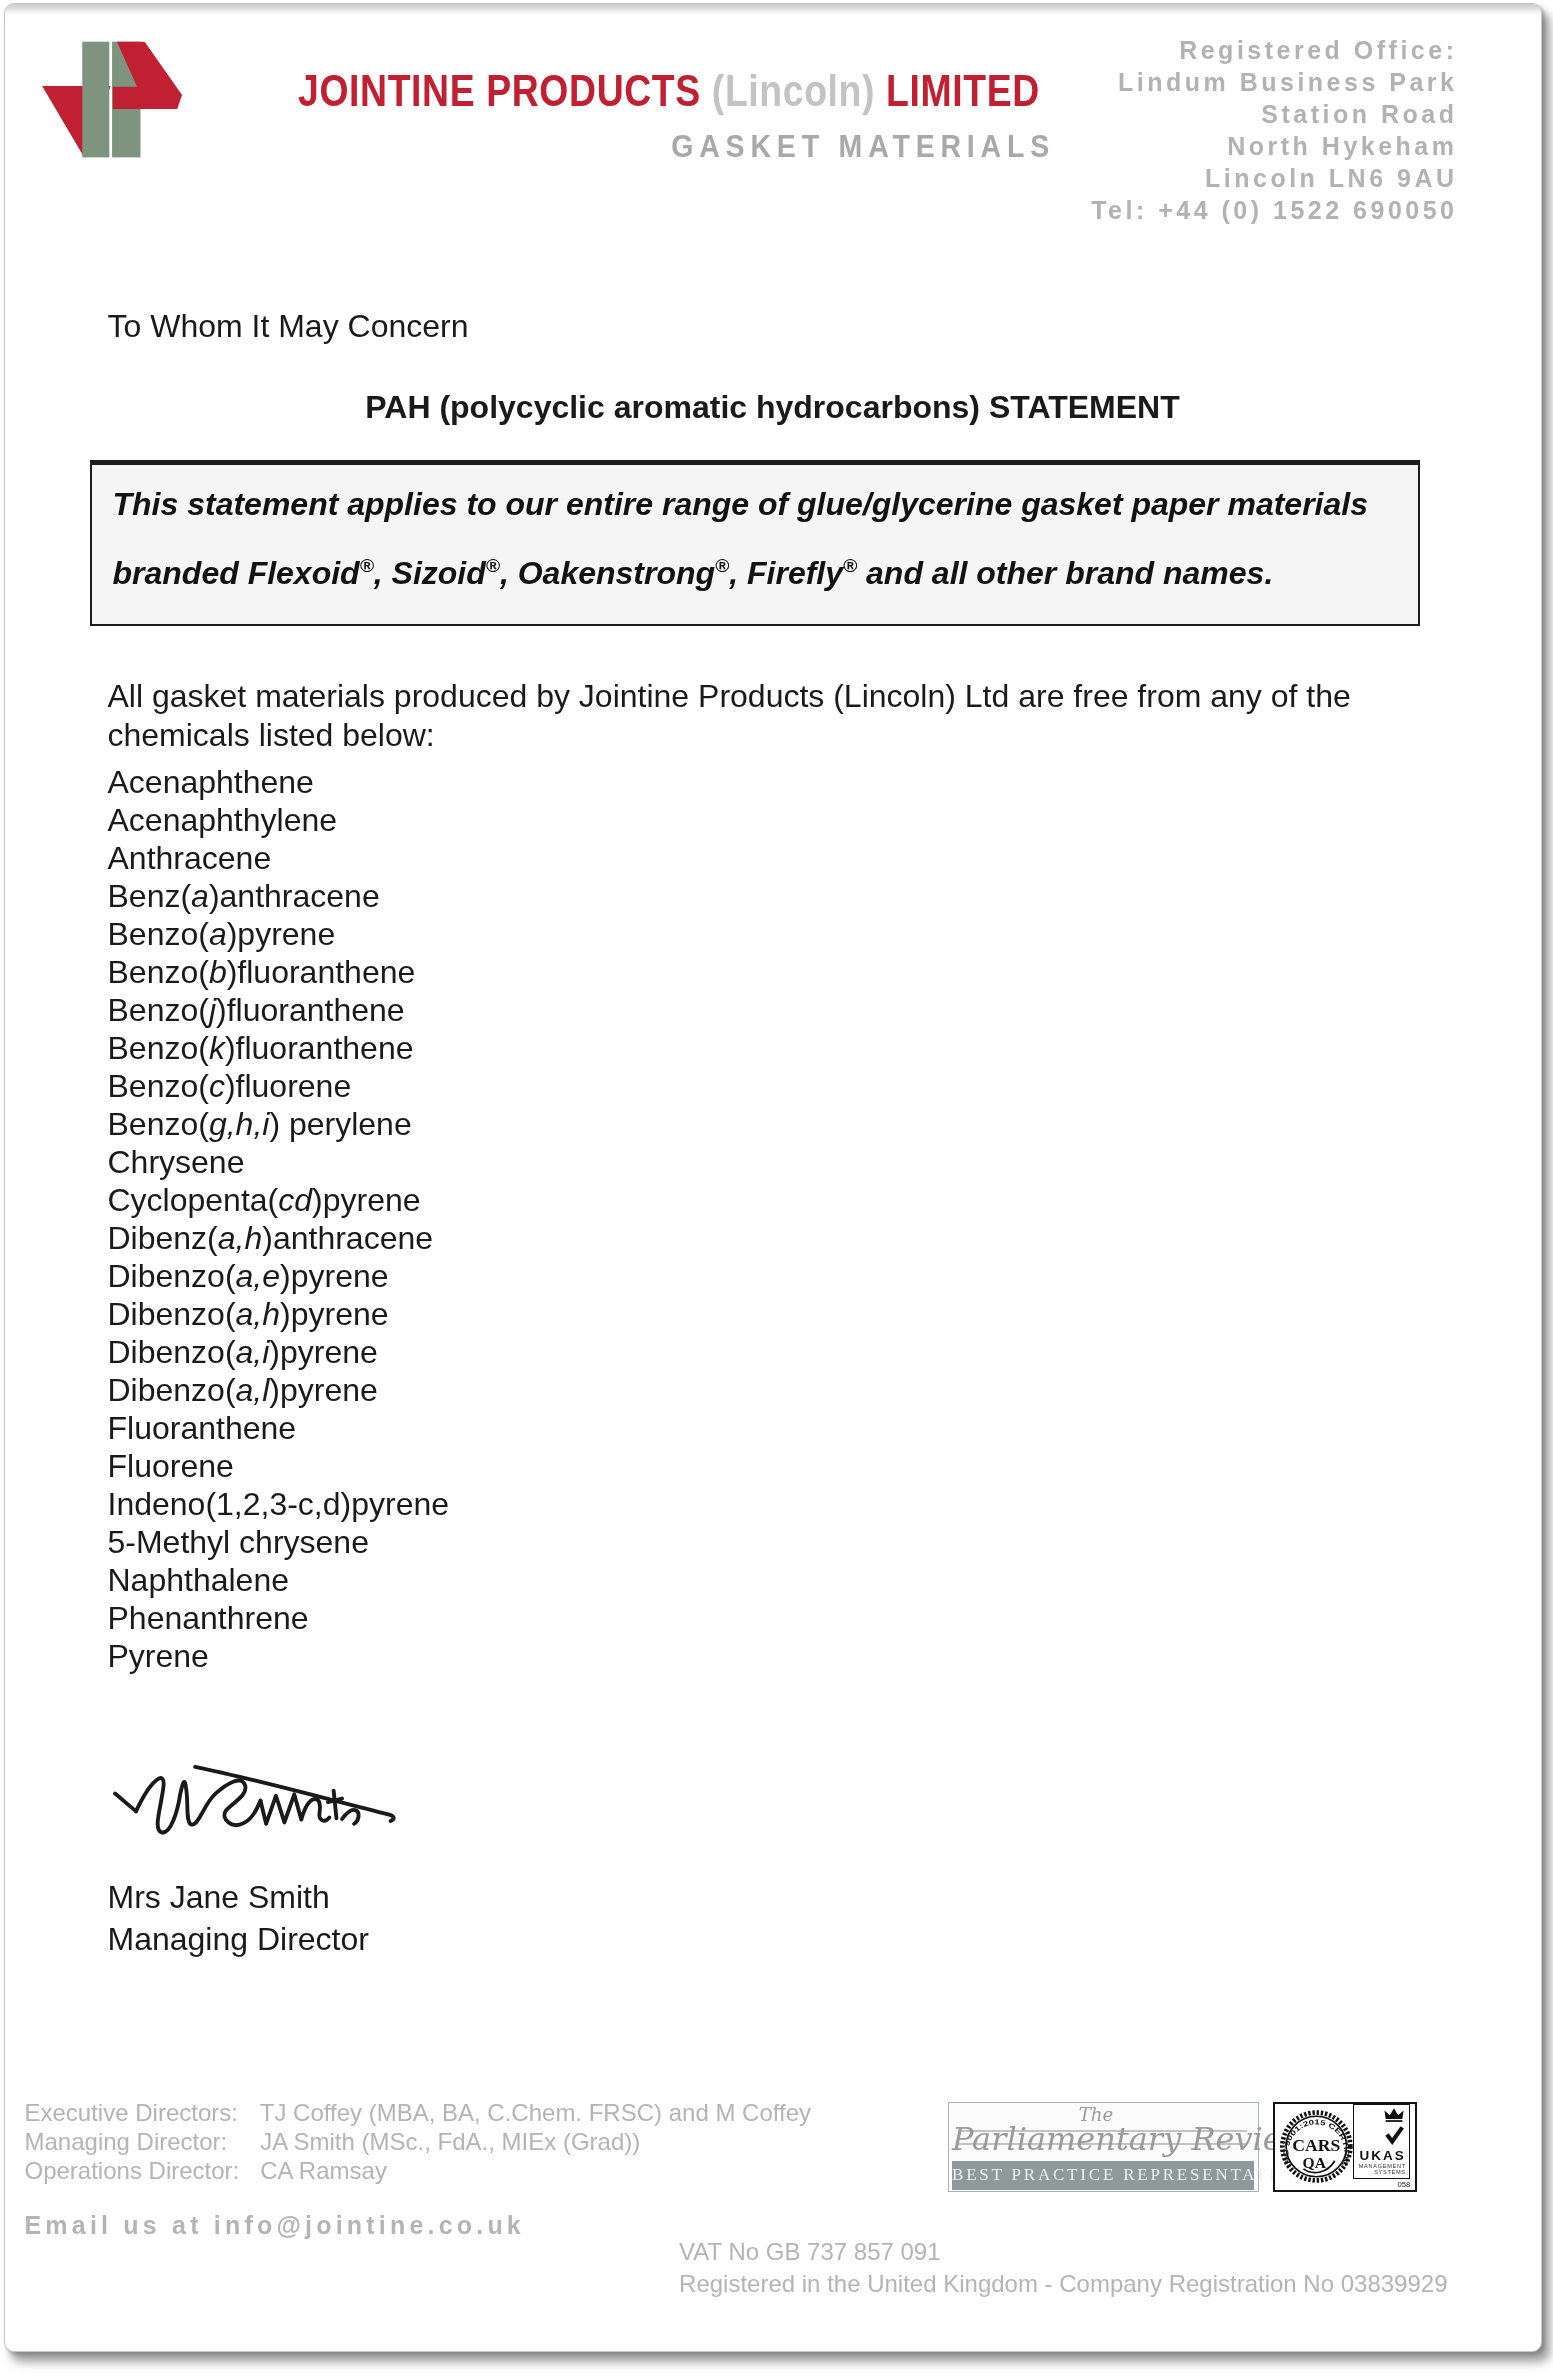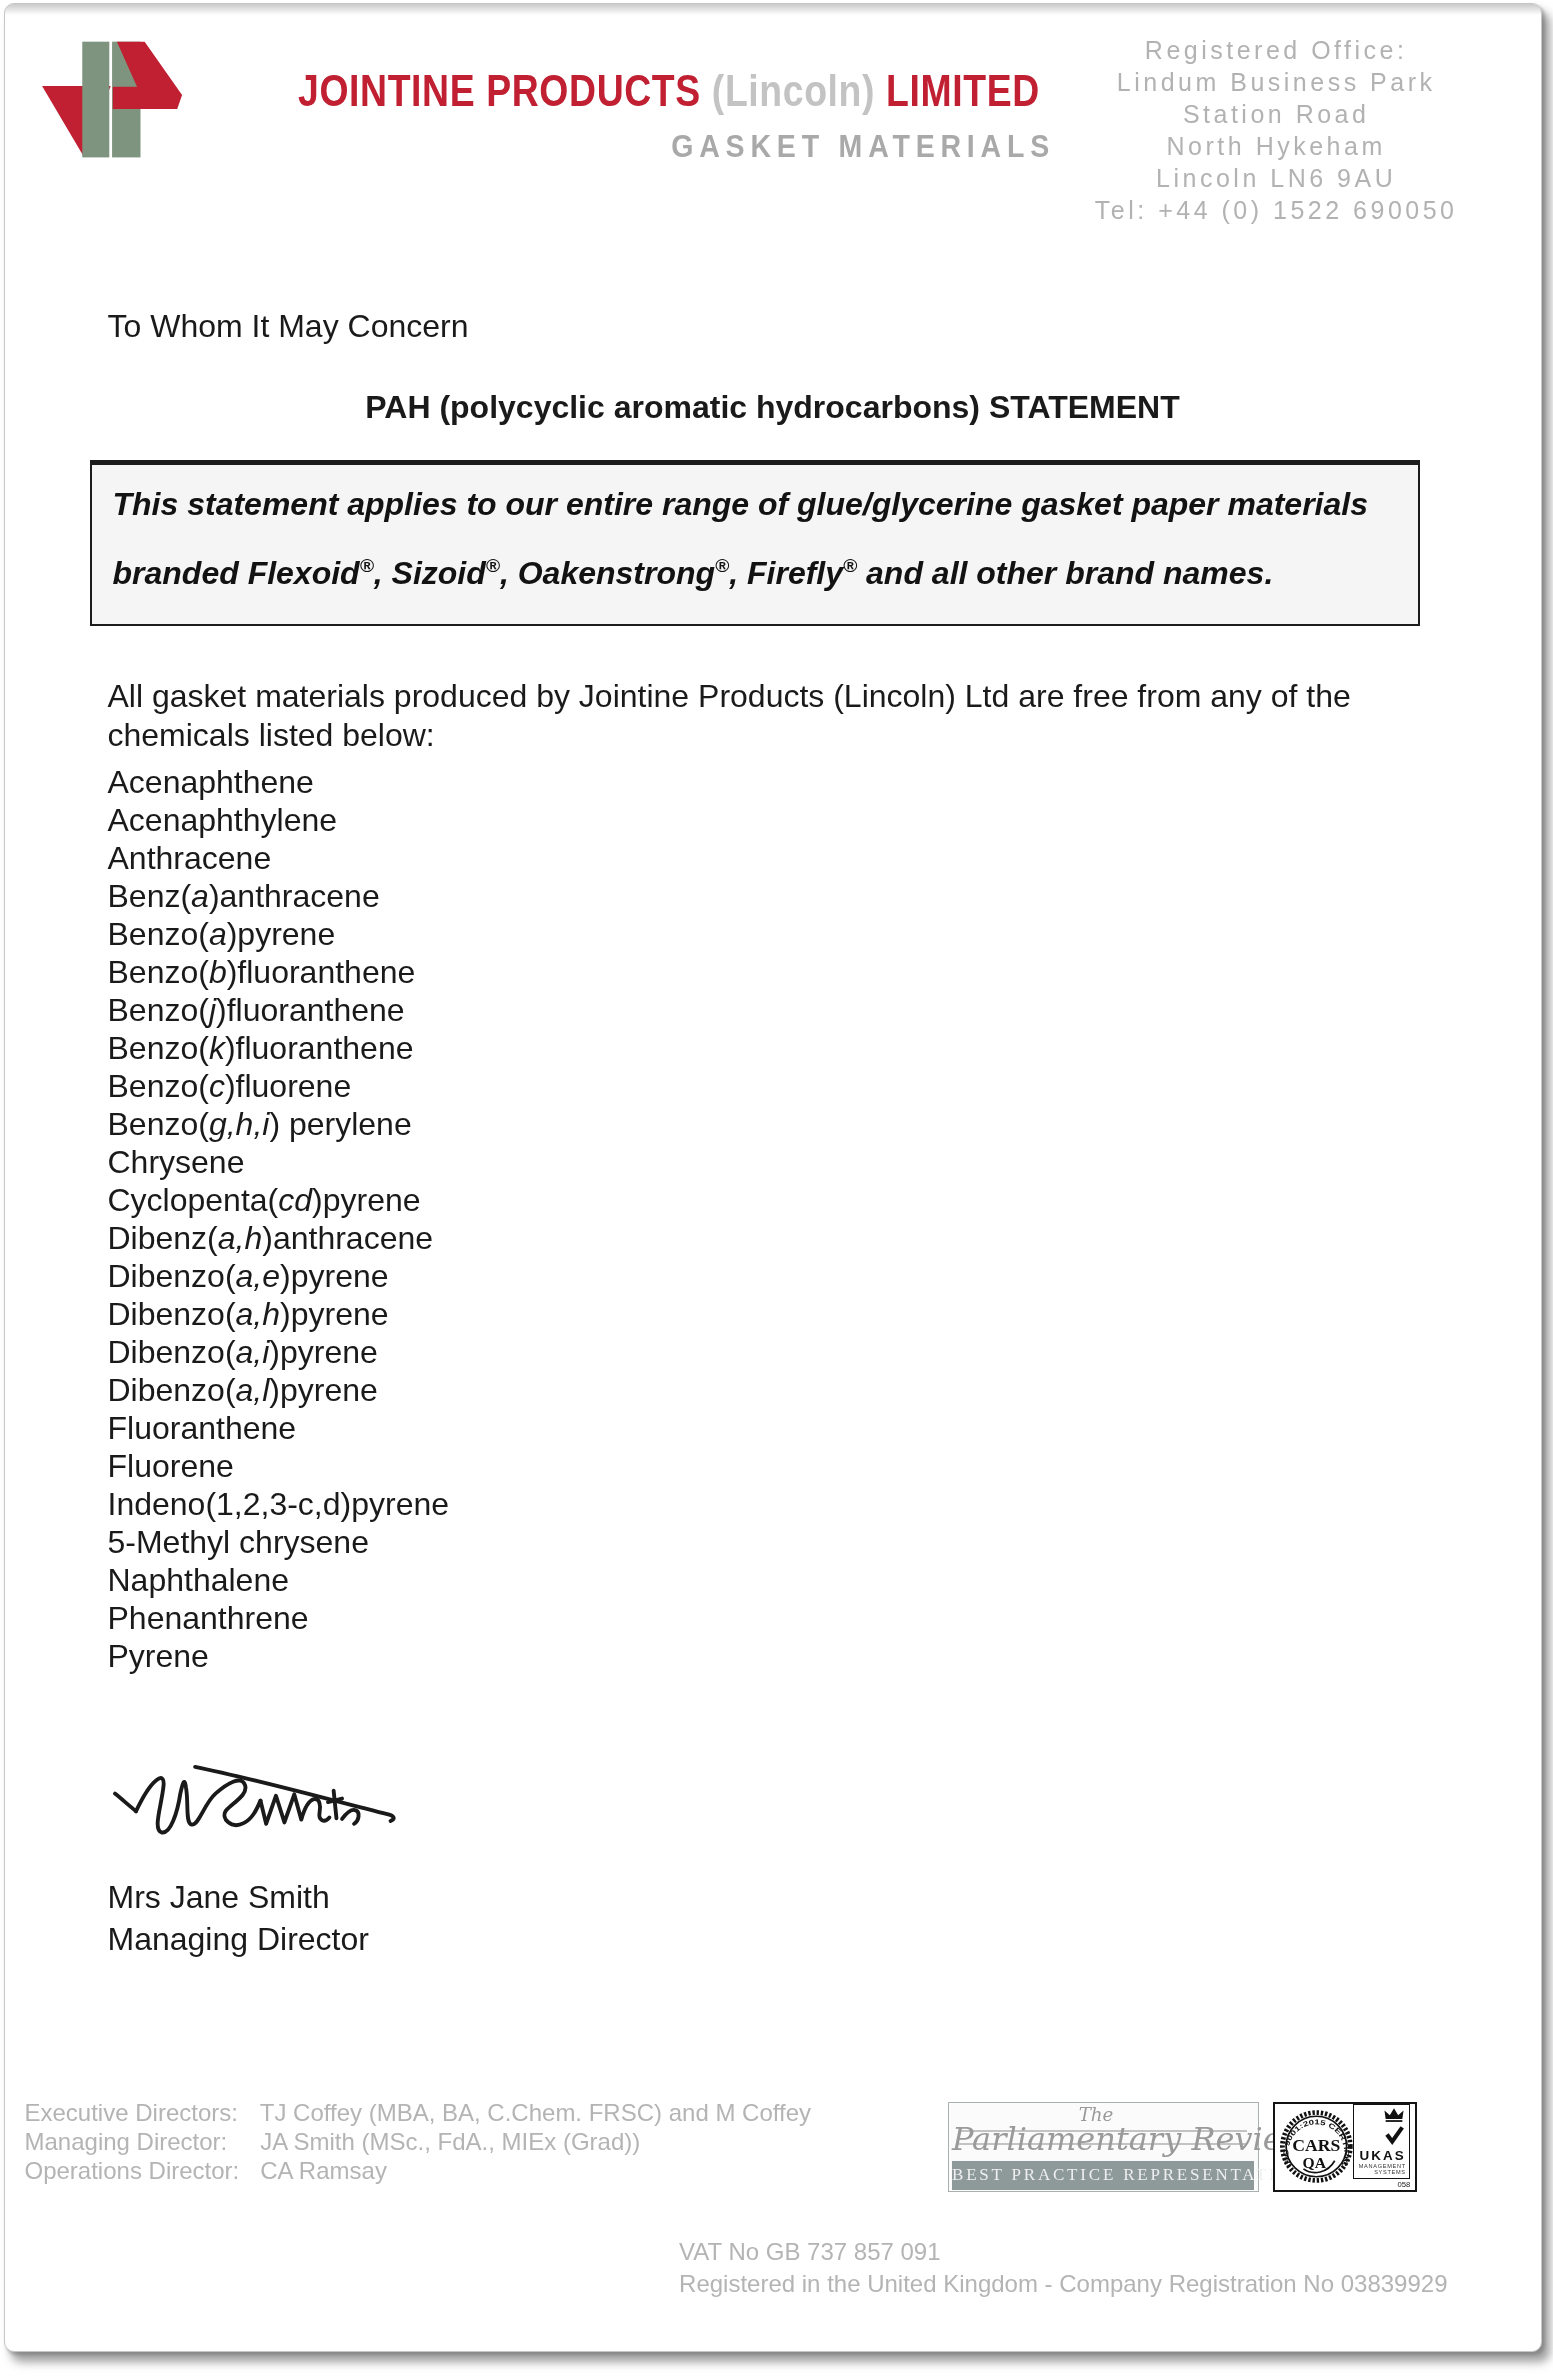--- a/index.html
+++ b/index.html
@@ -13,22 +13,22 @@
 
   
   .logo{position:absolute;left:35px;top:31px;}
   .wordmark{position:absolute;left:293px;top:62px;white-space:nowrap;font-weight:bold;
         font-size:44px;letter-spacing:0.7px;transform:scaleX(0.85);transform-origin:left center;}
   .wm-red{color:#c02031;}
   .wm-gray{color:#c3c3c3;}
   .tagline{position:absolute;left:293px;top:125px;width:757px;text-align:right;
         font-weight:bold;font-size:31px;letter-spacing:6.3px;color:#a9a9a9;
         transform:scaleX(0.92);transform-origin:right center;white-space:nowrap;}
-  .reg-office{position:absolute;right:83px;top:30px;text-align:center;color:#b2b2b2;
-        font-weight:normal;font-size:25px;line-height:32px;letter-spacing:3.5px;white-space:nowrap;}
+  .reg-office{position:absolute;right:83px;top:30px;text-align:right;color:#b2b2b2;
+        font-weight:bold;font-size:25px;line-height:32px;letter-spacing:3.5px;white-space:nowrap;}
 
   
   .salutation{position:absolute;left:103px;top:304px;font-size:32px;}
   .doc-title{position:absolute;left:0;top:385px;width:100%;text-align:center;
         font-size:32px;font-weight:bold;}
   .statement-box{position:absolute;left:85px;top:456px;width:1330px;box-sizing:border-box;
         border:2.8px solid #1c1c1c;border-top-width:5px;background:#f5f5f5;
         padding:21px 21px 32px 21px;}
   .statement-line{font-size:32px;font-weight:bold;font-style:italic;color:#121212;}
   .statement-line + .statement-line{margin-top:32px;}
@@ -161,20 +161,21 @@
         <span class="dir-label">Managing Director:</span>
         <span>JA Smith (MSc., FdA., MIEx (Grad))</span>
       </div>
       <div>
         <span class="dir-label">Operations Director:</span>
         <span>CA Ramsay</span>
       </div>
     </div>
 
     <div class="contact">
+      <div>Email us at info@jointine.co.uk</div>
     </div>
 
     <div class="pr-badge">
       <div class="pr-top">
         <div class="pr-line l1"></div>
         <div class="pr-line l2"></div>
         <div class="pr-script">
           <span class="pr-the">The</span>
           <span>Parliamentary Review</span>
         </div>

